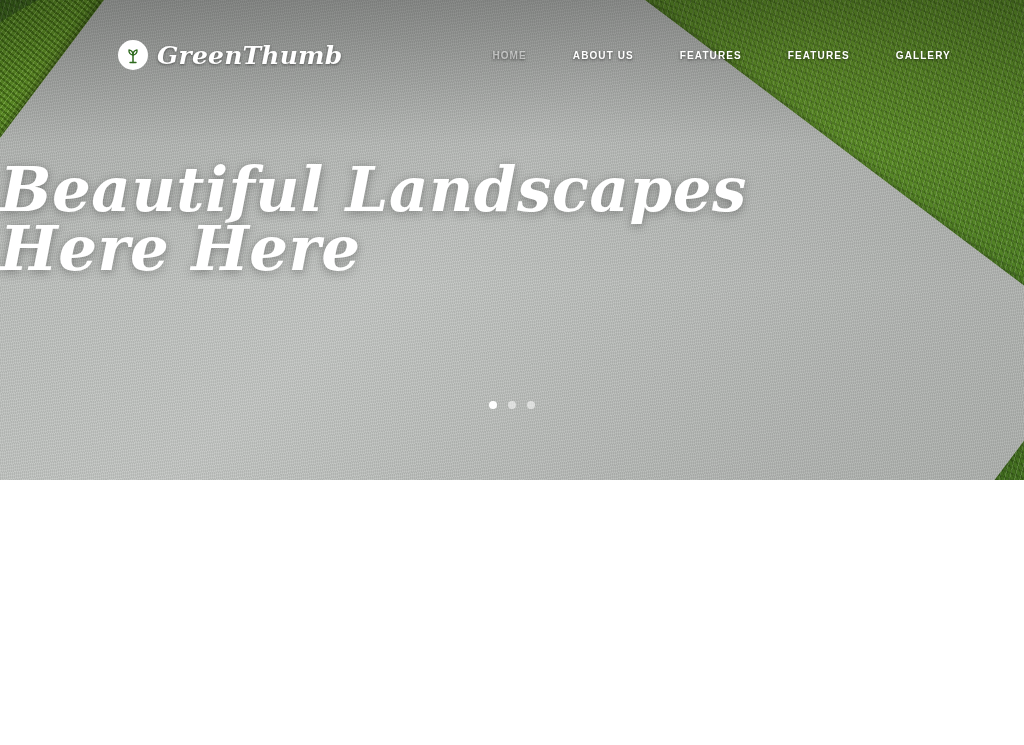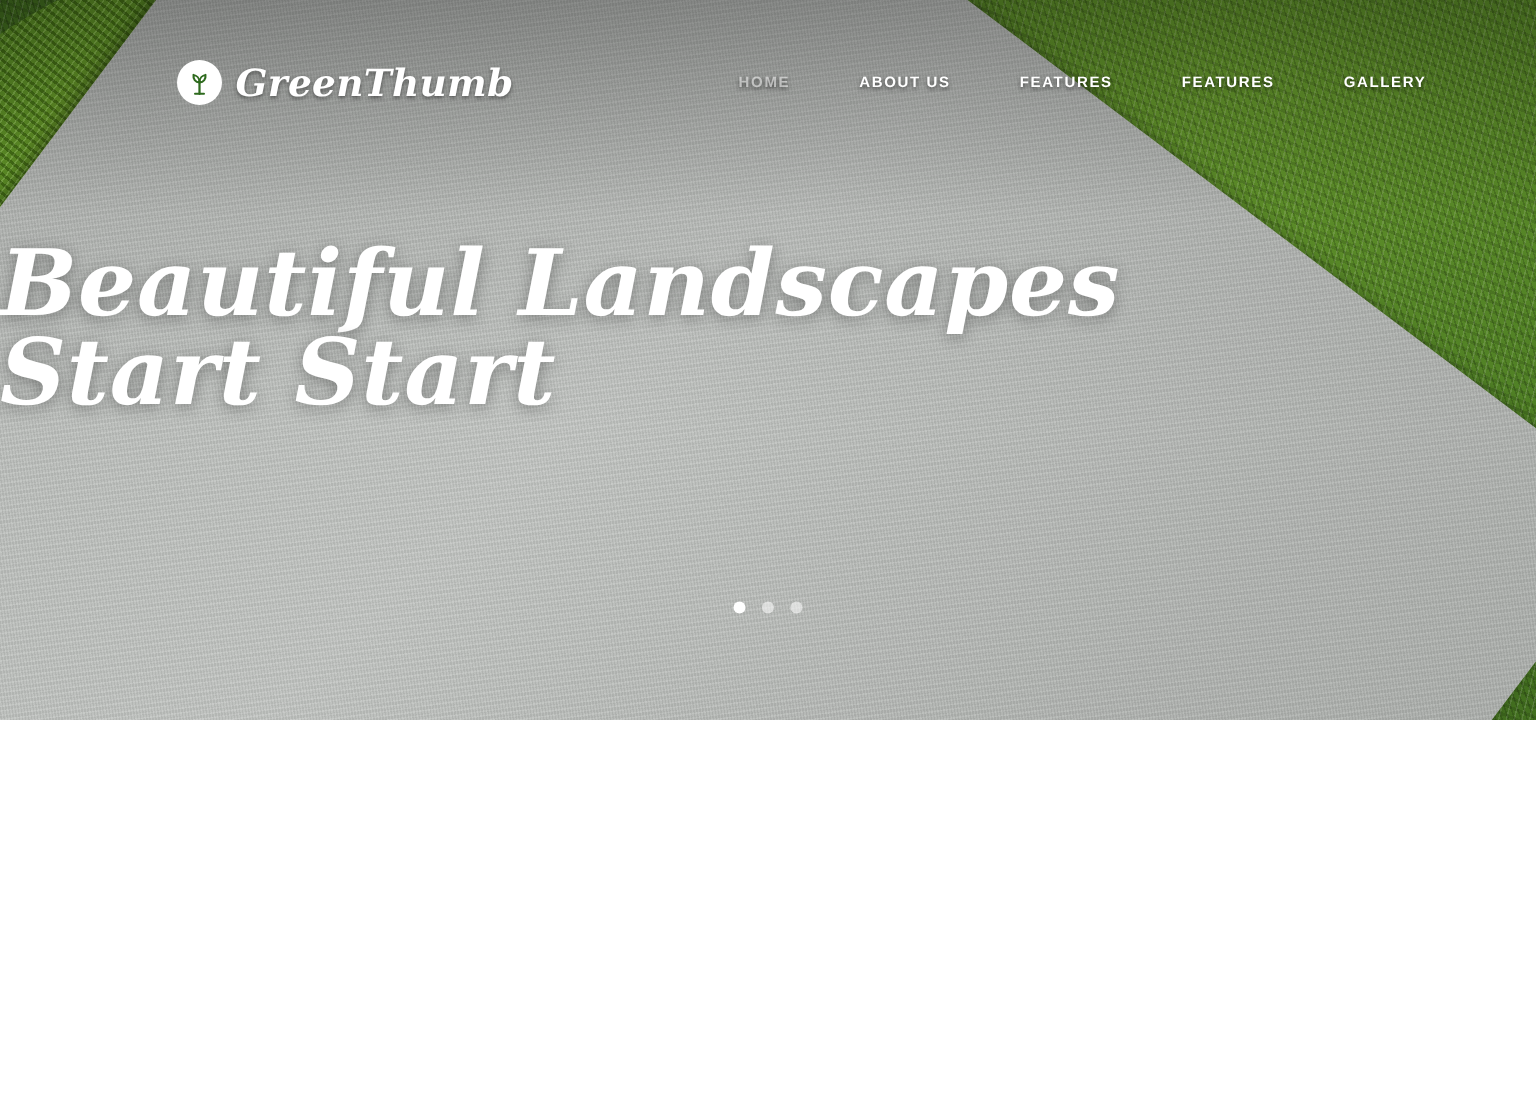--- a/index.html
+++ b/index.html
@@ -136,21 +136,21 @@
         <span class="nav-item">ABOUT US</span>
         <span class="nav-item">FEATURES</span>
         <span class="nav-item">FEATURES</span>
         <span class="nav-item">GALLERY</span>
 
       </nav>
     </header>
 
     <h1 class="hero-title">
       <span class="l1">Beautiful Landscapes</span>
-      <span class="l2">Start Start</span>
+      <span class="l2">Here Here</span>
     </h1>
 
     <div class="hero-dots">
       <span class="dot active"></span>
       <span class="dot"></span>
       <span class="dot"></span>
     </div>
   </section>
 
   <section class="content">

